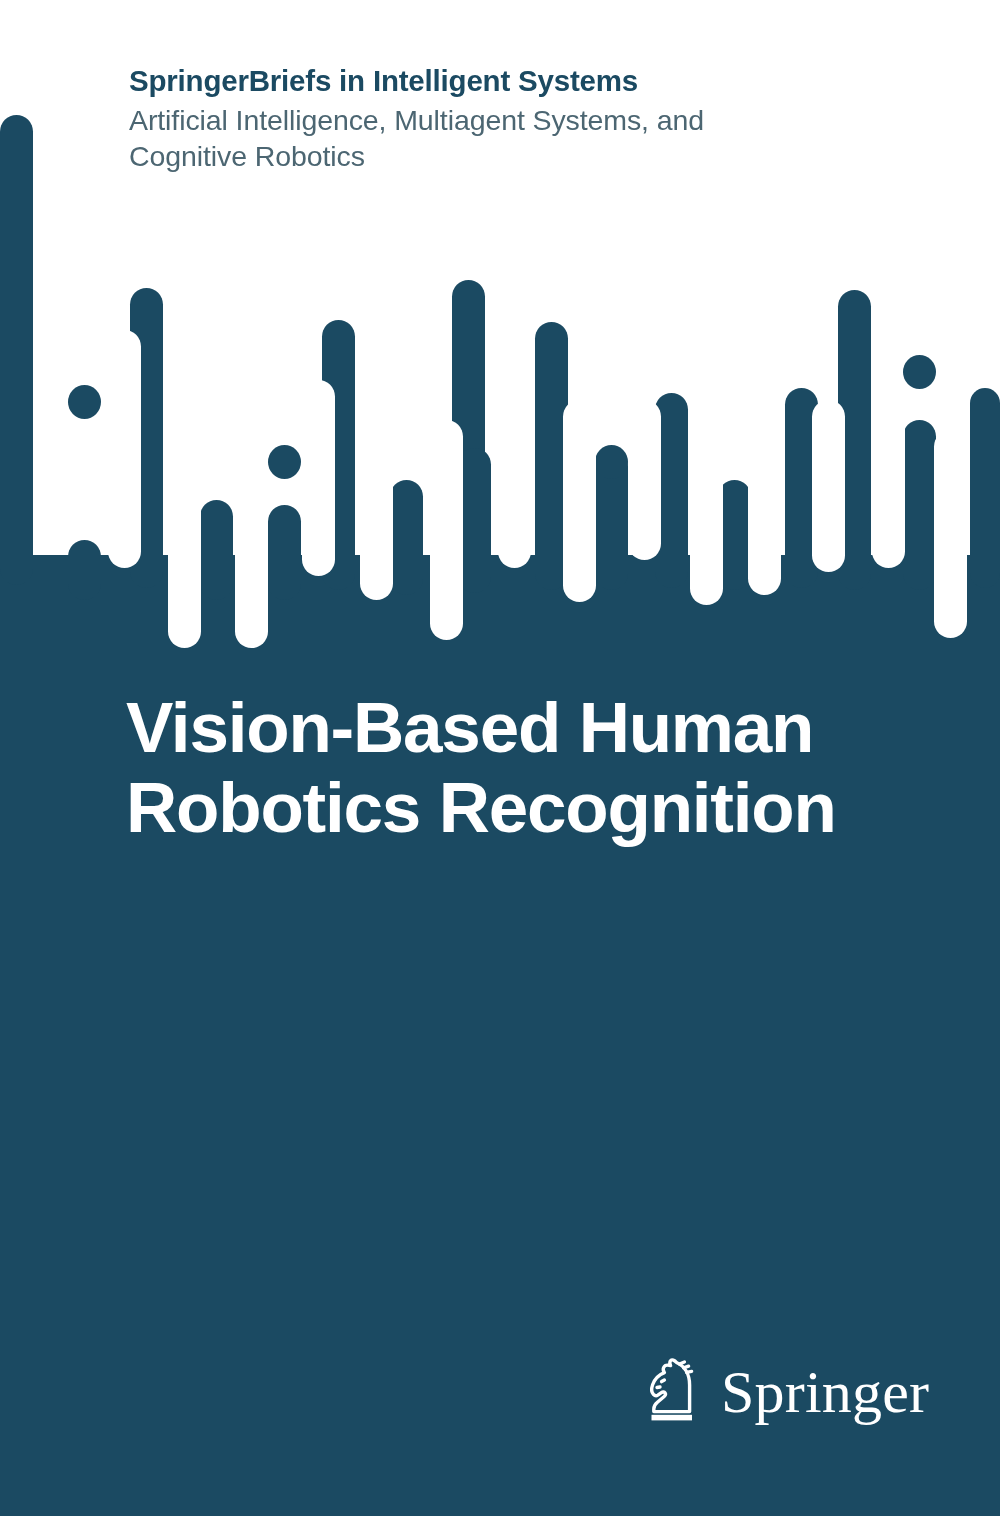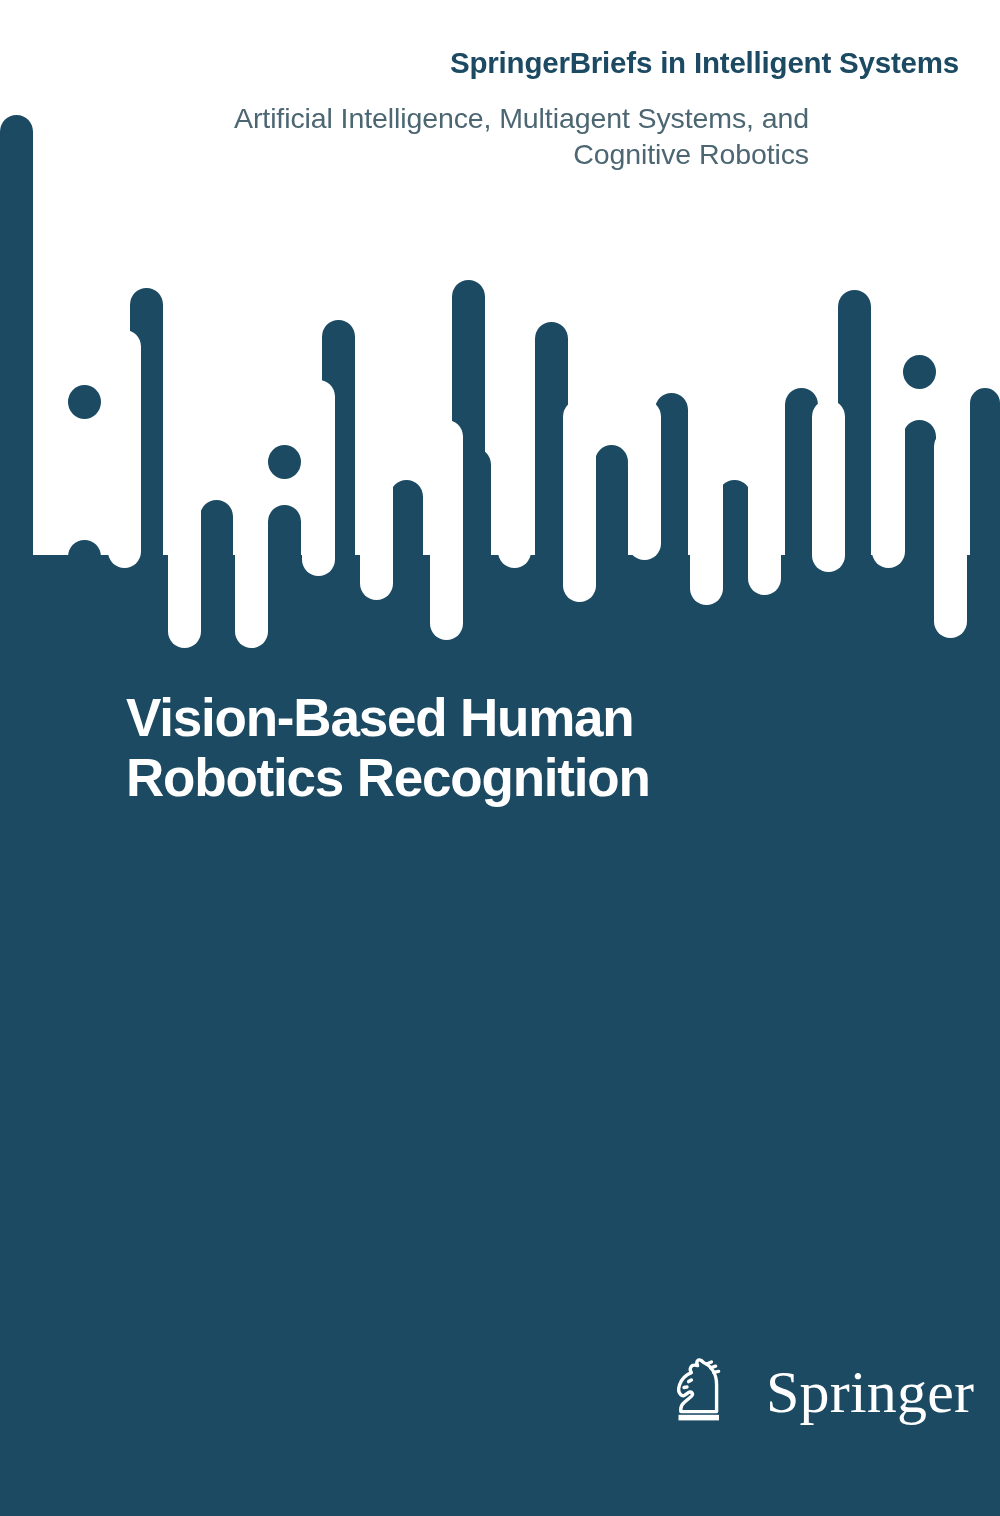--- a/index.html
+++ b/index.html
@@ -36,73 +36,72 @@
     position: absolute;
     left: 0;
     top: 660px;
     width: 1000px;
     height: 856px;
   }
   
   #header-block {
     position: absolute;
     left: 129px;
-    top: 46px;
+    top: 64px;
     width: 830px;
     z-index: 5;
-    text-align: right;
   }
   #series-title {
     font-size: 29.5px;
     font-weight: bold;
     letter-spacing: -0.2px;
     line-height: 1.18;
     margin: 0;
   }
   #series-subtitle {
     font-size: 28.5px;
     font-weight: normal;
     line-height: 1.26;
-    margin: 20px 0 0 0;
+    margin: 4px 0 0 0;
     letter-spacing: -0.1px;
     max-width: 680px;
   }
   #authors {
     font-size: 28.5px;
     font-weight: bold;
     margin: 27px 0 0 0;
     letter-spacing: -0.1px;
   }
   
   #main-title {
     position: absolute;
     left: 126px;
     top: 688px;
     width: 800px;
     z-index: 5;
-    font-size: 53px;
+    font-size: 71px;
     font-weight: bold;
     line-height: 1.13;
     letter-spacing: -1.2px;
   }
   #main-title .title-line {
     display: block;
     white-space: nowrap;
   }
   
   #springer-logo {
     position: absolute;
-    left: 672px;
+    left: 645px;
     top: 1352px;
     width: 260px;
     height: 80px;
     z-index: 5;
     display: flex;
     align-items: center;
-    gap: 32px;
+    gap: 14px;
     justify-content: space-between;
   }
   #springer-logo svg.knight {
     display: block;
   }
   #springer-wordmark {
     font-family: "Liberation Serif", serif;
     font-size: 60px;
     line-height: 1;
     letter-spacing: 0.2px;

